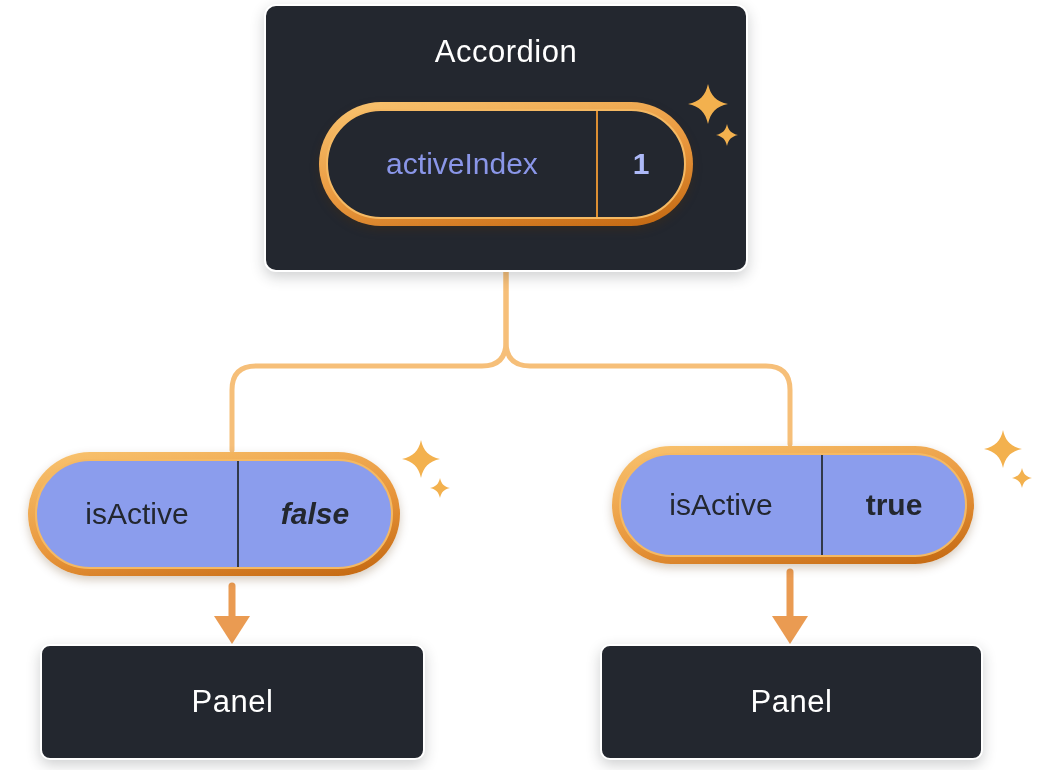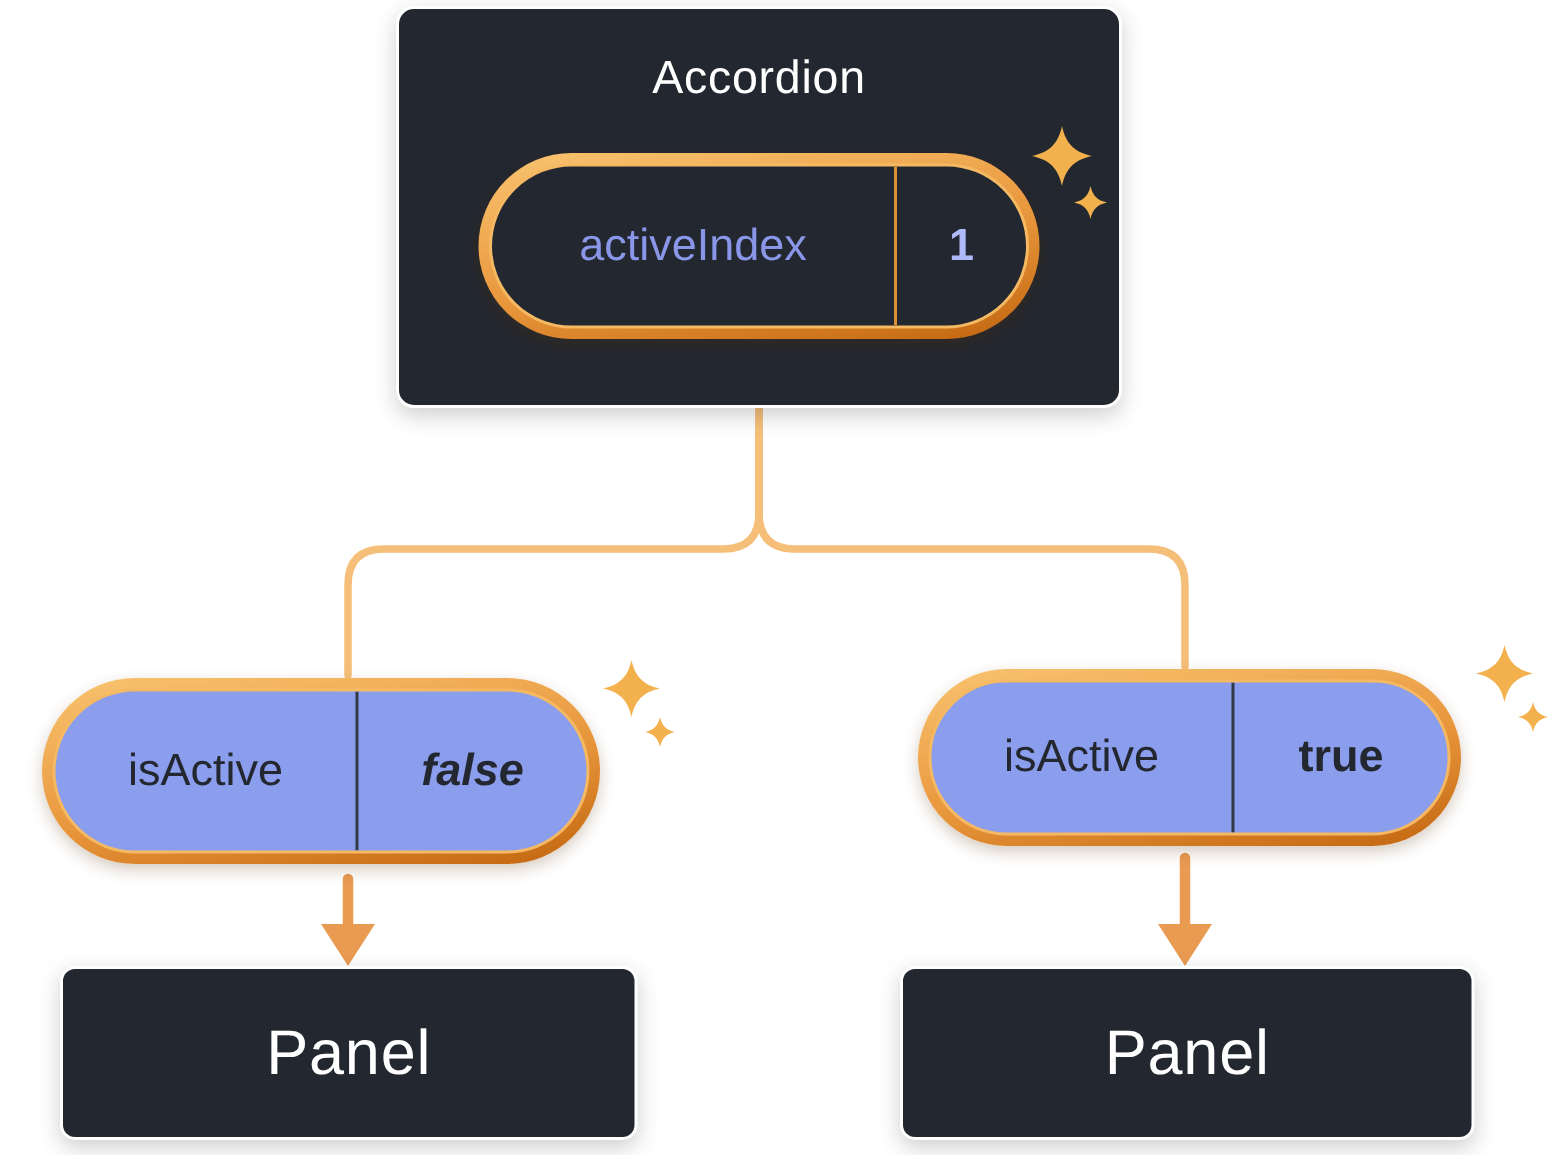--- a/index.html
+++ b/index.html
@@ -57,21 +57,21 @@
     text-align: center;
     font-size: 31px;
     font-weight: 500;
     letter-spacing: 0.5px;
   }
   .panel-box {
     border-radius: 10px;
     display: flex;
     align-items: center;
     justify-content: center;
-    font-size: 42px;
+    font-size: 31px;
     font-weight: 500;
     letter-spacing: 0.5px;
   }
   .panel-left  { left: 40px;  top: 644px; width: 385px; height: 116px; }
   .panel-right { left: 600px; top: 644px; width: 383px; height: 116px; }
 
   
   .state-ring {
     position: absolute;
     border-radius: 999px;

